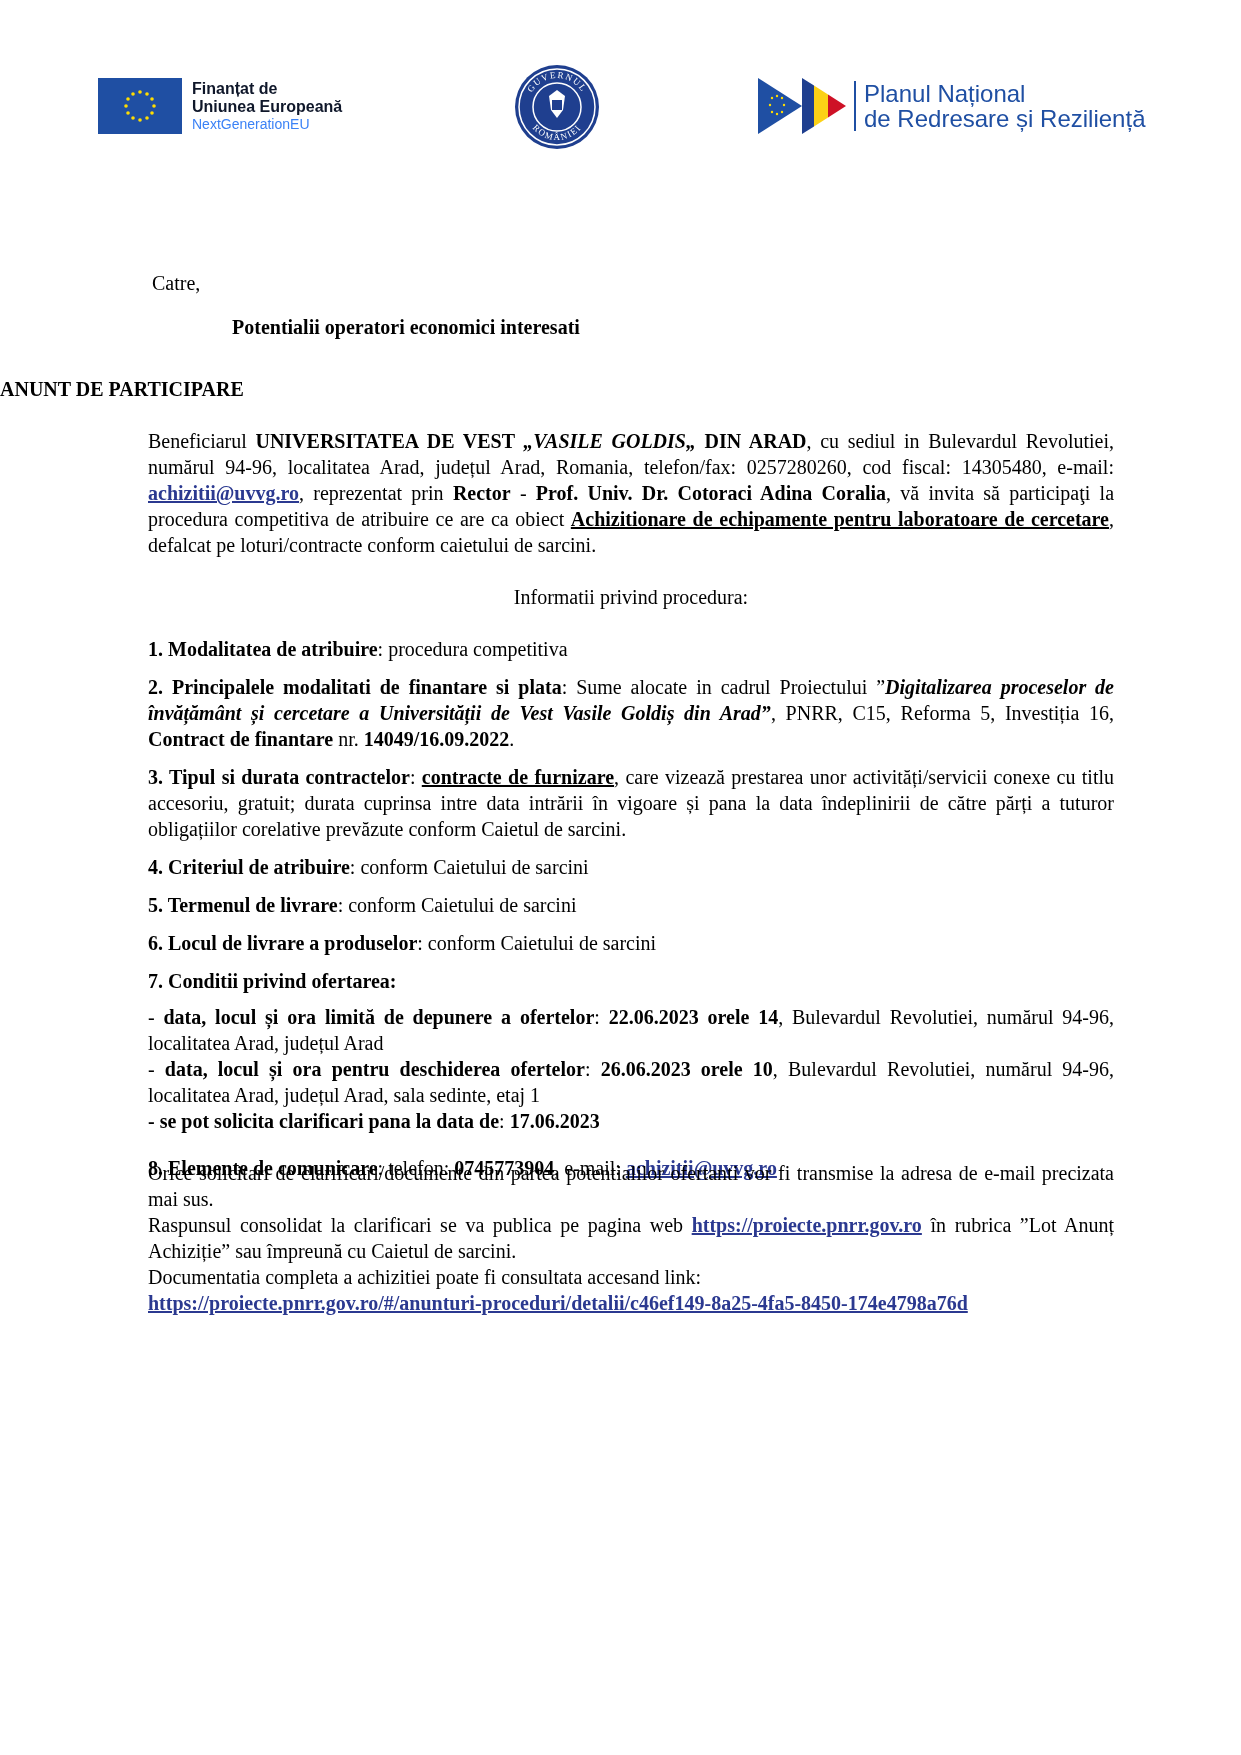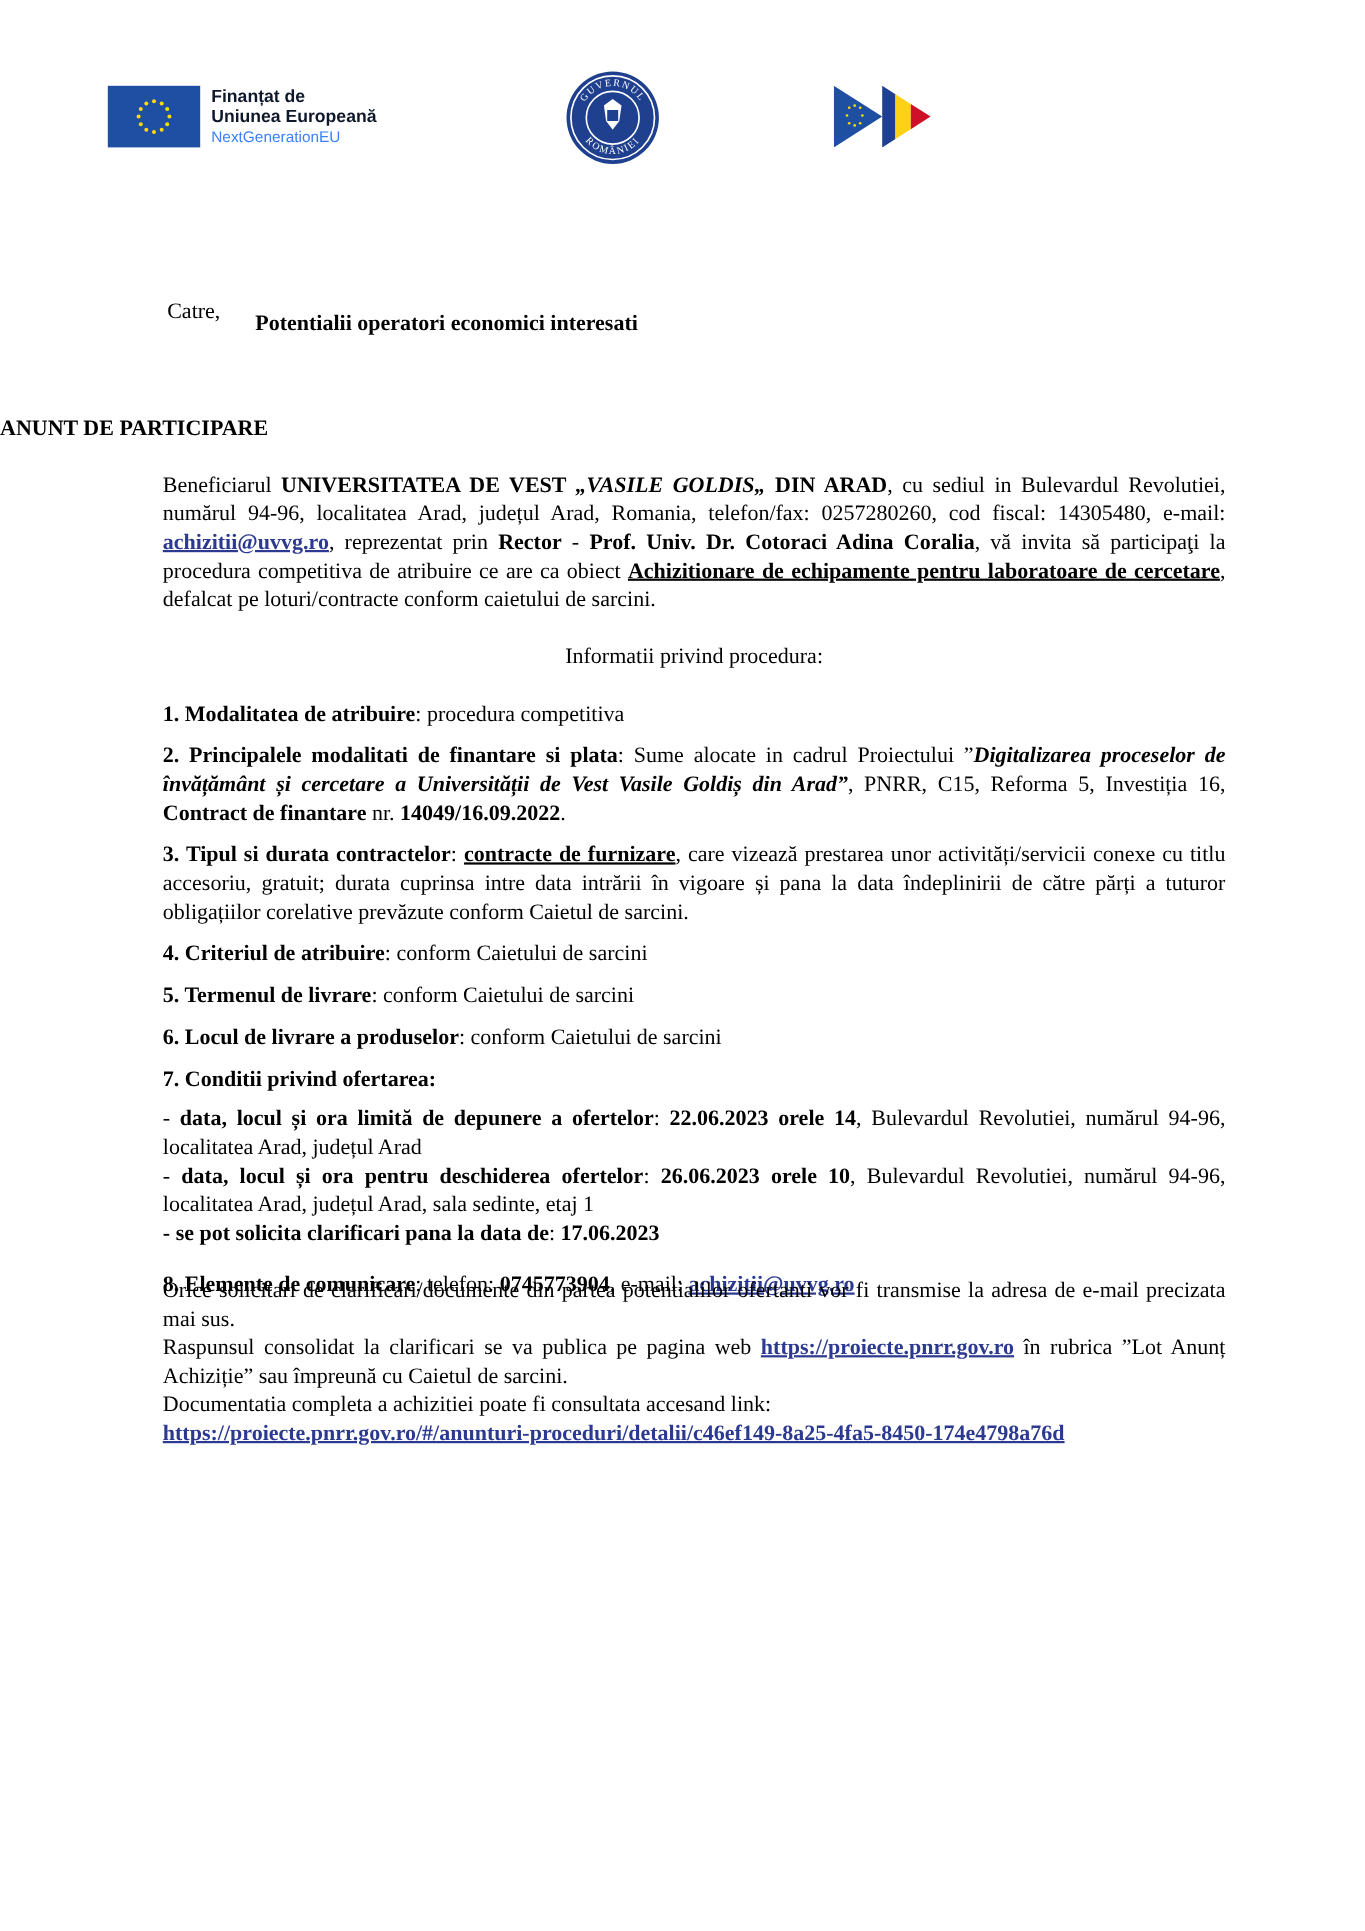--- a/index.html
+++ b/index.html
@@ -10,21 +10,21 @@
   .eu-text { margin-left:10px; font-family:"Liberation Sans", sans-serif; line-height:1.15; }
   .eu-text .l1, .eu-text .l2 { color:#0f172a; font-weight:bold; font-size:16px; display:block; }
   .eu-text .l3 { color:#3b82f6; font-size:14px; display:block; }
   .gov-seal { position:absolute; left:514px; top:64px; width:86px; height:86px; }
   .pnrr { position:absolute; left:758px; top:78px; height:56px; display:flex; align-items:center; }
   .pnrr-text { font-family:"Liberation Sans", sans-serif; color:#1f4fa3; font-size:24px; line-height:1.05; border-left:2px solid #1f4fa3; padding-left:8px; margin-left:6px; }
   .pnrr-text span { display:block; }
 
   .doc { position:absolute; left:148px; width:966px; font-size:20px; line-height:26px; }
   .catre { position:absolute; left:152px; top:272px; font-size:20px; }
-  .to { position:absolute; left:232px; top:283px; font-size:20px; font-weight:bold; }
+  .to { position:absolute; left:232px; top:316px; font-size:20px; font-weight:bold; }
   .title { position:absolute; left:0; width:1241px; top:378px; text-align:left; font-weight:bold; font-size:20px; }
   .p { text-align:justify; margin:0; }
   .p.last { text-align-last:left; }
   a.link { color:#2b3990; font-weight:bold; text-decoration:underline; }
   .u { text-decoration:underline; }
   b { font-weight:bold; }
 </style>
 </head>
 <body>
 
@@ -80,20 +80,24 @@
         <circle cx="26" cy="27" r="1.2"></circle>
         <circle cx="24" cy="34" r="1.2"></circle>
         <circle cx="19" cy="36" r="1.2"></circle>
         <circle cx="14" cy="34" r="1.2"></circle>
         <circle cx="12" cy="27" r="1.2"></circle>
       </g>
     <polygon points="44,0 56,7.6 56,48.4 44,56" fill="#1f3f8f"></polygon>
     <polygon points="56,7.6 70,16.5 70,39.5 56,48.4" fill="#fcd116"></polygon>
     <polygon points="70,16.5 88,28 70,39.5" fill="#ce1126"></polygon>
   </svg>
+  <div class="pnrr-text">
+    <span>Planul Național</span>
+    <span>de Redresare și Reziliență</span>
+  </div>
 </div>
 
 <div class="catre">Catre,</div>
 <div class="to">Potentialii operatori economici interesati</div>
 
 <div class="title">ANUNT DE PARTICIPARE</div>
 
 <div class="doc" style="top:428px;">
   <p class="p"><span>Beneficiarul </span><b>UNIVERSITATEA DE VEST </b><b><i>„VASILE GOLDIS„</i></b><b> DIN ARAD</b><span>, cu sediul in Bulevardul Revolutiei, numărul 94-96, localitatea Arad, județul Arad, Romania, telefon/fax: 0257280260, cod fiscal: 14305480, e-mail: </span><a class="link">achizitii@uvvg.ro</a><span>, reprezentat prin </span><b>Rector</b><span> - </span><b>Prof. Univ. Dr. Cotoraci Adina Coralia</b><span>, vă invita să participaţi la procedura competitiva de atribuire ce are ca obiect </span><b class="u">Achizitionare de echipamente pentru laboratoare de cercetare</b><span>, defalcat pe loturi/contracte conform caietului de sarcini.</span></p>
 </div>

